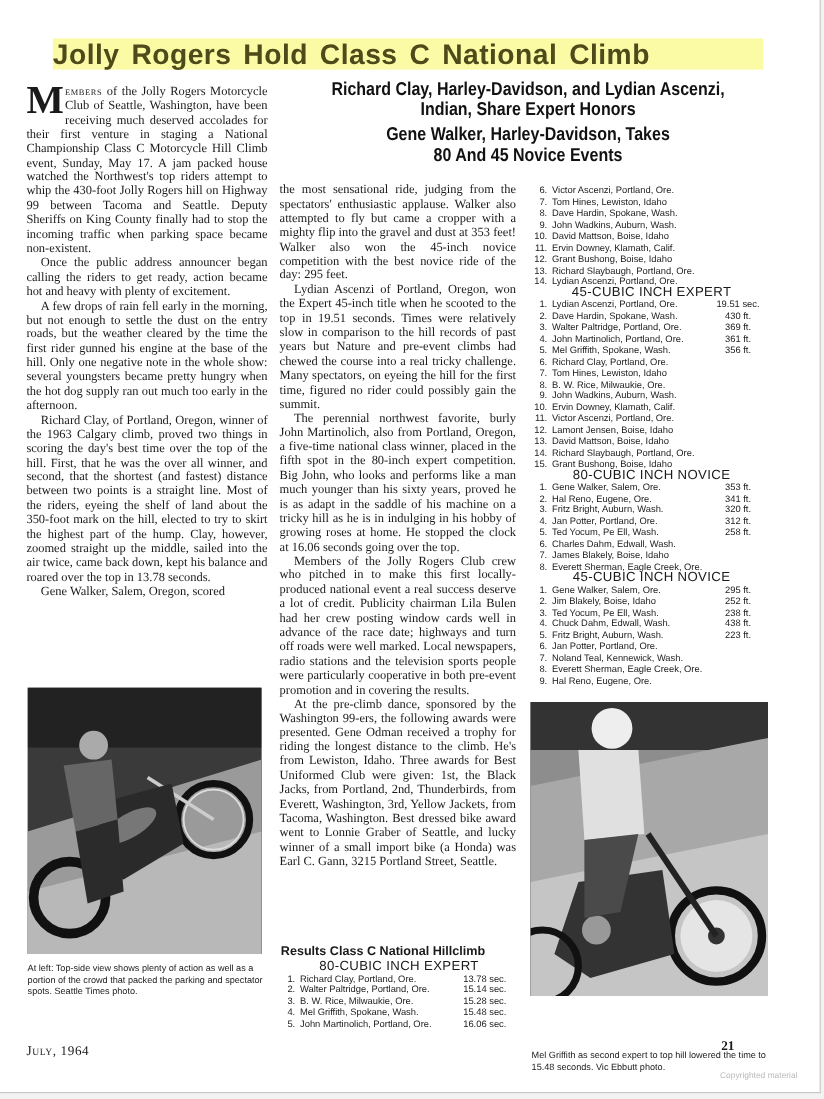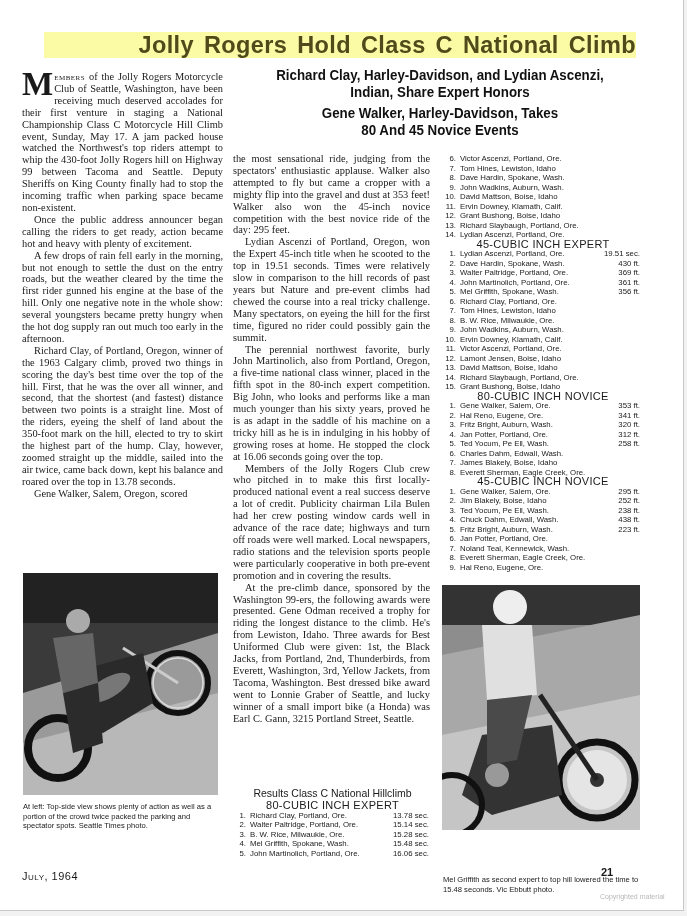--- a/index.html
+++ b/index.html
@@ -1,37 +1,37 @@
 <!DOCTYPE html>
 <html><head>
 <meta charset="utf-8">
 <style>
   html, body { margin: 0; padding: 0; background: #f2f2f2; }
   body { width: 687px; height: 916px; position: relative; overflow: hidden; font-family: "Liberation Serif", serif; color: #1a1a1a; }
   .page { position: absolute; left: 0; top: 0; width: 683px; height: 910px; background: #ffffff; border-right: 1px solid #c8c8c8; border-bottom: 1px solid #c8c8c8; }
   .headline { position: absolute; left: 44px; top: 32px; width: 592px; height: 26px; background: #fbfba6; }
-  .headline span { display: block; text-align: right; font-family: "Liberation Sans", sans-serif; font-weight: bold; font-size: 23.5px; line-height: 26px; color: #4e4a1a; letter-spacing: 0.4px; word-spacing: 3px; white-space: nowrap; }
+  .headline span { display: block; text-align: left; font-family: "Liberation Sans", sans-serif; font-weight: bold; font-size: 23.5px; line-height: 26px; color: #4e4a1a; letter-spacing: 0.4px; word-spacing: 3px; white-space: nowrap; }
   .subhead { position: absolute; left: 236px; width: 408px; text-align: center; font-family: "Liberation Sans", sans-serif; font-weight: bold; font-stretch: condensed; color: #111; font-size: 15.5px; line-height: 17px; transform: scaleX(0.86); transform-origin: center top; }
   .col { position: absolute; font-size: 10.4px; line-height: 11.9px; text-align: justify; hyphens: manual; }
   .col p { margin: 0; text-indent: 12px; }
   .col p.first { text-indent: 0; }
   .dropcap { float: left; font-size: 33px; line-height: 27px; font-weight: bold; font-family: "Liberation Serif", serif; margin: 0 1px -2px 0; }
   .smallcaps { font-variant: small-caps; letter-spacing: 0.5px; }
   .photo { position: absolute; background: #555; overflow: hidden; }
   .photo svg { display: block; width: 100%; height: 100%; }
   .caption { position: absolute; font-family: "Liberation Sans", sans-serif; font-size: 7.6px; line-height: 9.5px; color: #1a1a1a; }
   .caption p { margin: 0 0 4px 0; }
   .results { position: absolute; font-family: "Liberation Sans", sans-serif; font-size: 7.8px; line-height: 9.5px; color: #1a1a1a; }
-  .results .title { font-weight: normal; font-size: 10.5px; text-align: center; line-height: 13px; margin-bottom: 1px; }
+  .results .title { font-weight: bold; font-size: 10.5px; text-align: left; line-height: 13px; margin-bottom: 1px; }
   .results .cat { text-align: center; font-size: 11px; letter-spacing: 0.3px; }
   .results .row { display: flex; white-space: nowrap; }
   .results .num { width: 12px; text-align: right; margin-right: 4px; flex: none; }
   .results .name { flex: 1; }
-  .results .val { width: 50px; text-align: right; flex: none; padding-right: 2px; }
-  .folio { position: absolute; font-family: Liberation Sans, sans-serif; font-size: 11px; }
+  .results .val { width: 50px; text-align: center; flex: none; padding-right: 2px; }
+  .folio { position: absolute; font-family: Liberation Serif, serif; font-size: 11px; }
   .folio.left { left: 22px; top: 870px; }
   .folio.right { left: 601px; top: 866px; font-weight: bold; font-size: 11px; }
   .copyright { position: absolute; left: 600px; top: 893px; font-family: "Liberation Sans", sans-serif; font-size: 7px; color: #b8b8b8; }
 </style>
 </head>
 <body>
 
 <div class="page">
 
   <div class="headline">
@@ -67,21 +67,21 @@
       <line x1="100" y1="75" x2="155" y2="110" stroke="#ccc" stroke-width="3"></line>
       <polygon points="65,95 120,80 130,130 80,160 50,150" fill="#2a2a2a"></polygon>
       <ellipse cx="85" cy="115" rx="25" ry="10" fill="#777" transform="rotate(-30 85 115)"></ellipse>
       <circle cx="55" cy="48" r="12" fill="#aaa"></circle>
       <polygon points="30,65 70,60 75,110 40,120" fill="#666"></polygon>
       <polygon points="40,120 75,110 80,170 50,180" fill="#2b2b2b"></polygon>
     </svg>
   </div>
 
   <div class="caption" style="left:23px; top:802px; width:197px;">
-    <p>At left: Top-side view shows plenty of action as well as a portion of the crowd twice packed the parking and spectator spots. Seattle Times photo.</p>
+    <p>At left: Top-side view shows plenty of action as well as a portion of the crowd that packed the parking and spectator spots. Seattle Times photo.</p>
   </div>
 
   <div class="col" style="left:233px; top:153px; width:197px;">
     <p class="first">the most sensational ride, judging from the spectators' enthusiastic applause. Walker also attempted to fly but came a cropper with a mighty flip into the gravel and dust at 353 feet! Walker also won the 45-inch novice competition with the best novice ride of the day: 295 feet.</p>
     <p>Lydian Ascenzi of Portland, Oregon, won the Expert 45-inch title when he scooted to the top in 19.51 seconds. Times were relatively slow in comparison to the hill records of past years but Nature and pre-event climbs had chewed the course into a real tricky challenge. Many spectators, on eyeing the hill for the first time, figured no rider could possibly gain the summit.</p>
     <p>The perennial northwest favorite, burly John Martinolich, also from Portland, Oregon, a five-time national class winner, placed in the fifth spot in the 80-inch expert competition. Big John, who looks and performs like a man much younger than his sixty years, proved he is as adapt in the saddle of his machine on a tricky hill as he is in indulging in his hobby of growing roses at home. He stopped the clock at 16.06 seconds going over the top.</p>
     <p>Members of the Jolly Rogers Club crew who pitched in to make this first locally-produced national event a real success deserve a lot of credit. Publicity chairman Lila Bulen had her crew posting window cards well in advance of the race date; highways and turn off roads were well marked. Local newspapers, radio stations and the television sports people were particularly cooperative in both pre-event promotion and in covering the results.</p>
     <p>At the pre-climb dance, sponsored by the Washington 99-ers, the following awards were presented. Gene Odman received a trophy for riding the longest distance to the climb. He's from Lewiston, Idaho. Three awards for Best Uniformed Club were given: 1st, the Black Jacks, from Portland, 2nd, Thunderbirds, from Everett, Washington, 3rd, Yellow Jackets, from Tacoma, Washington. Best dressed bike award went to Lonnie Graber of Seattle, and lucky winner of a small import bike (a Honda) was Earl C. Gann, 3215 Portland Street, Seattle.</p>
   </div>
 

